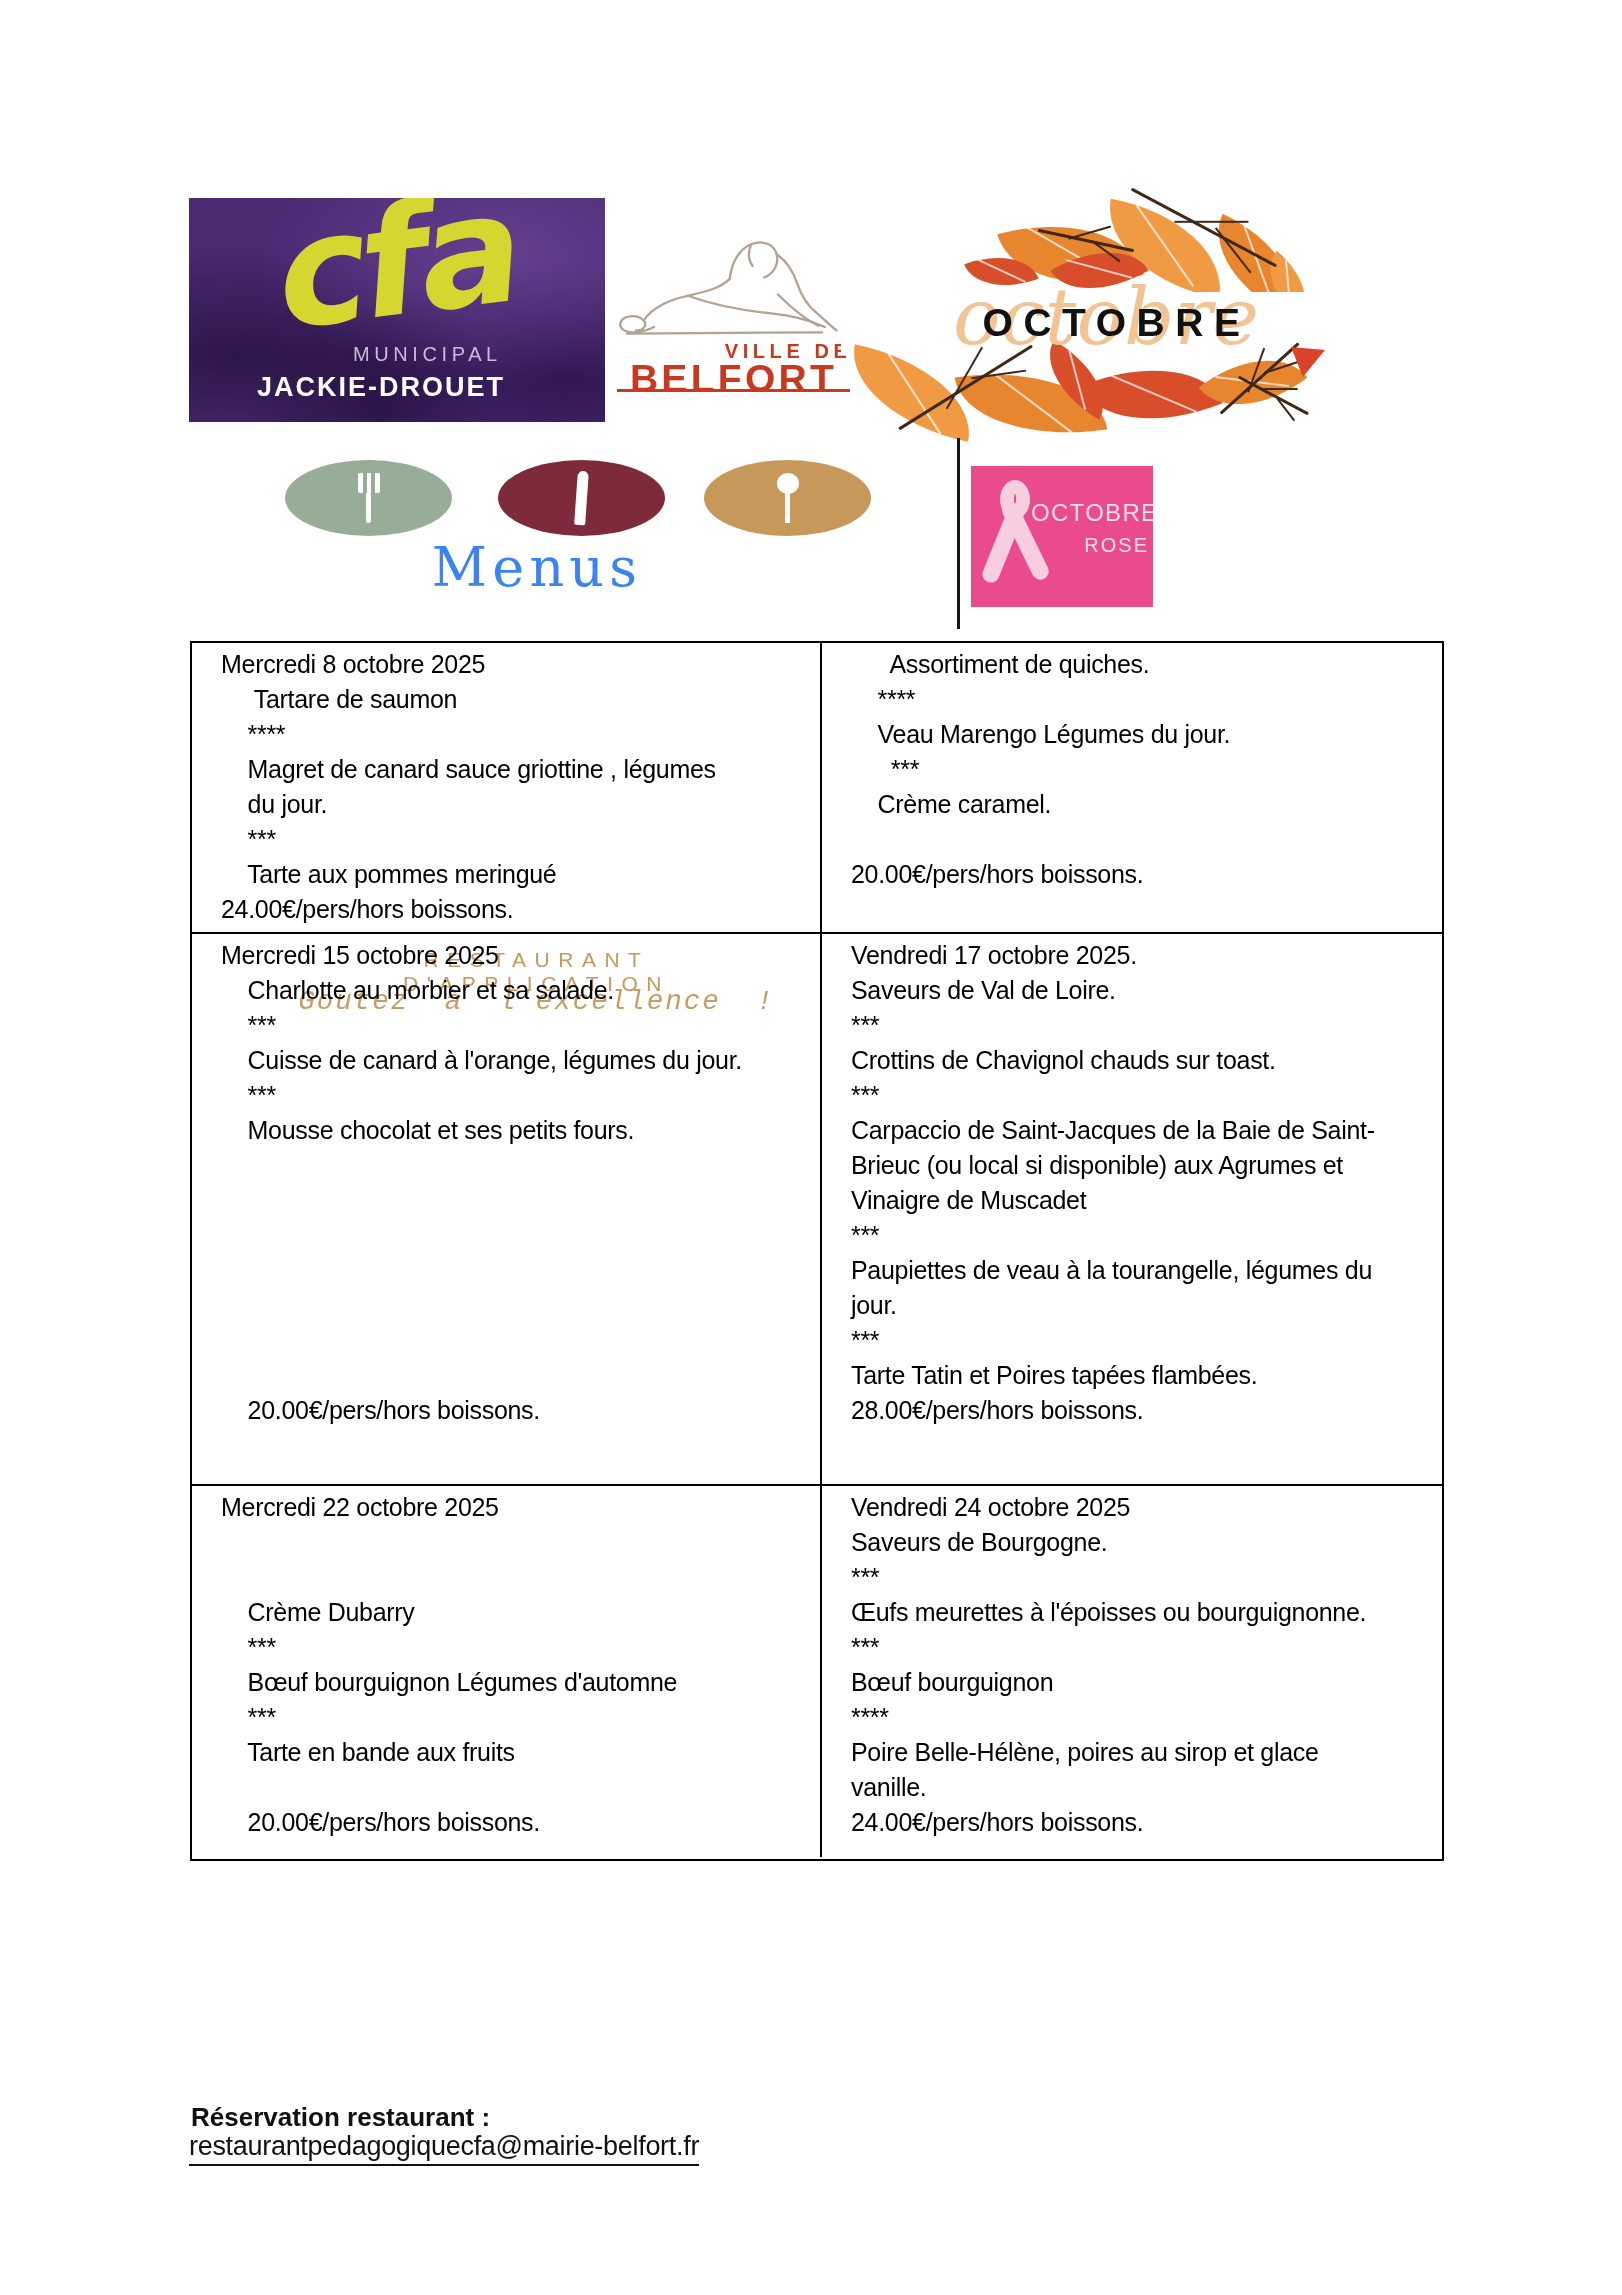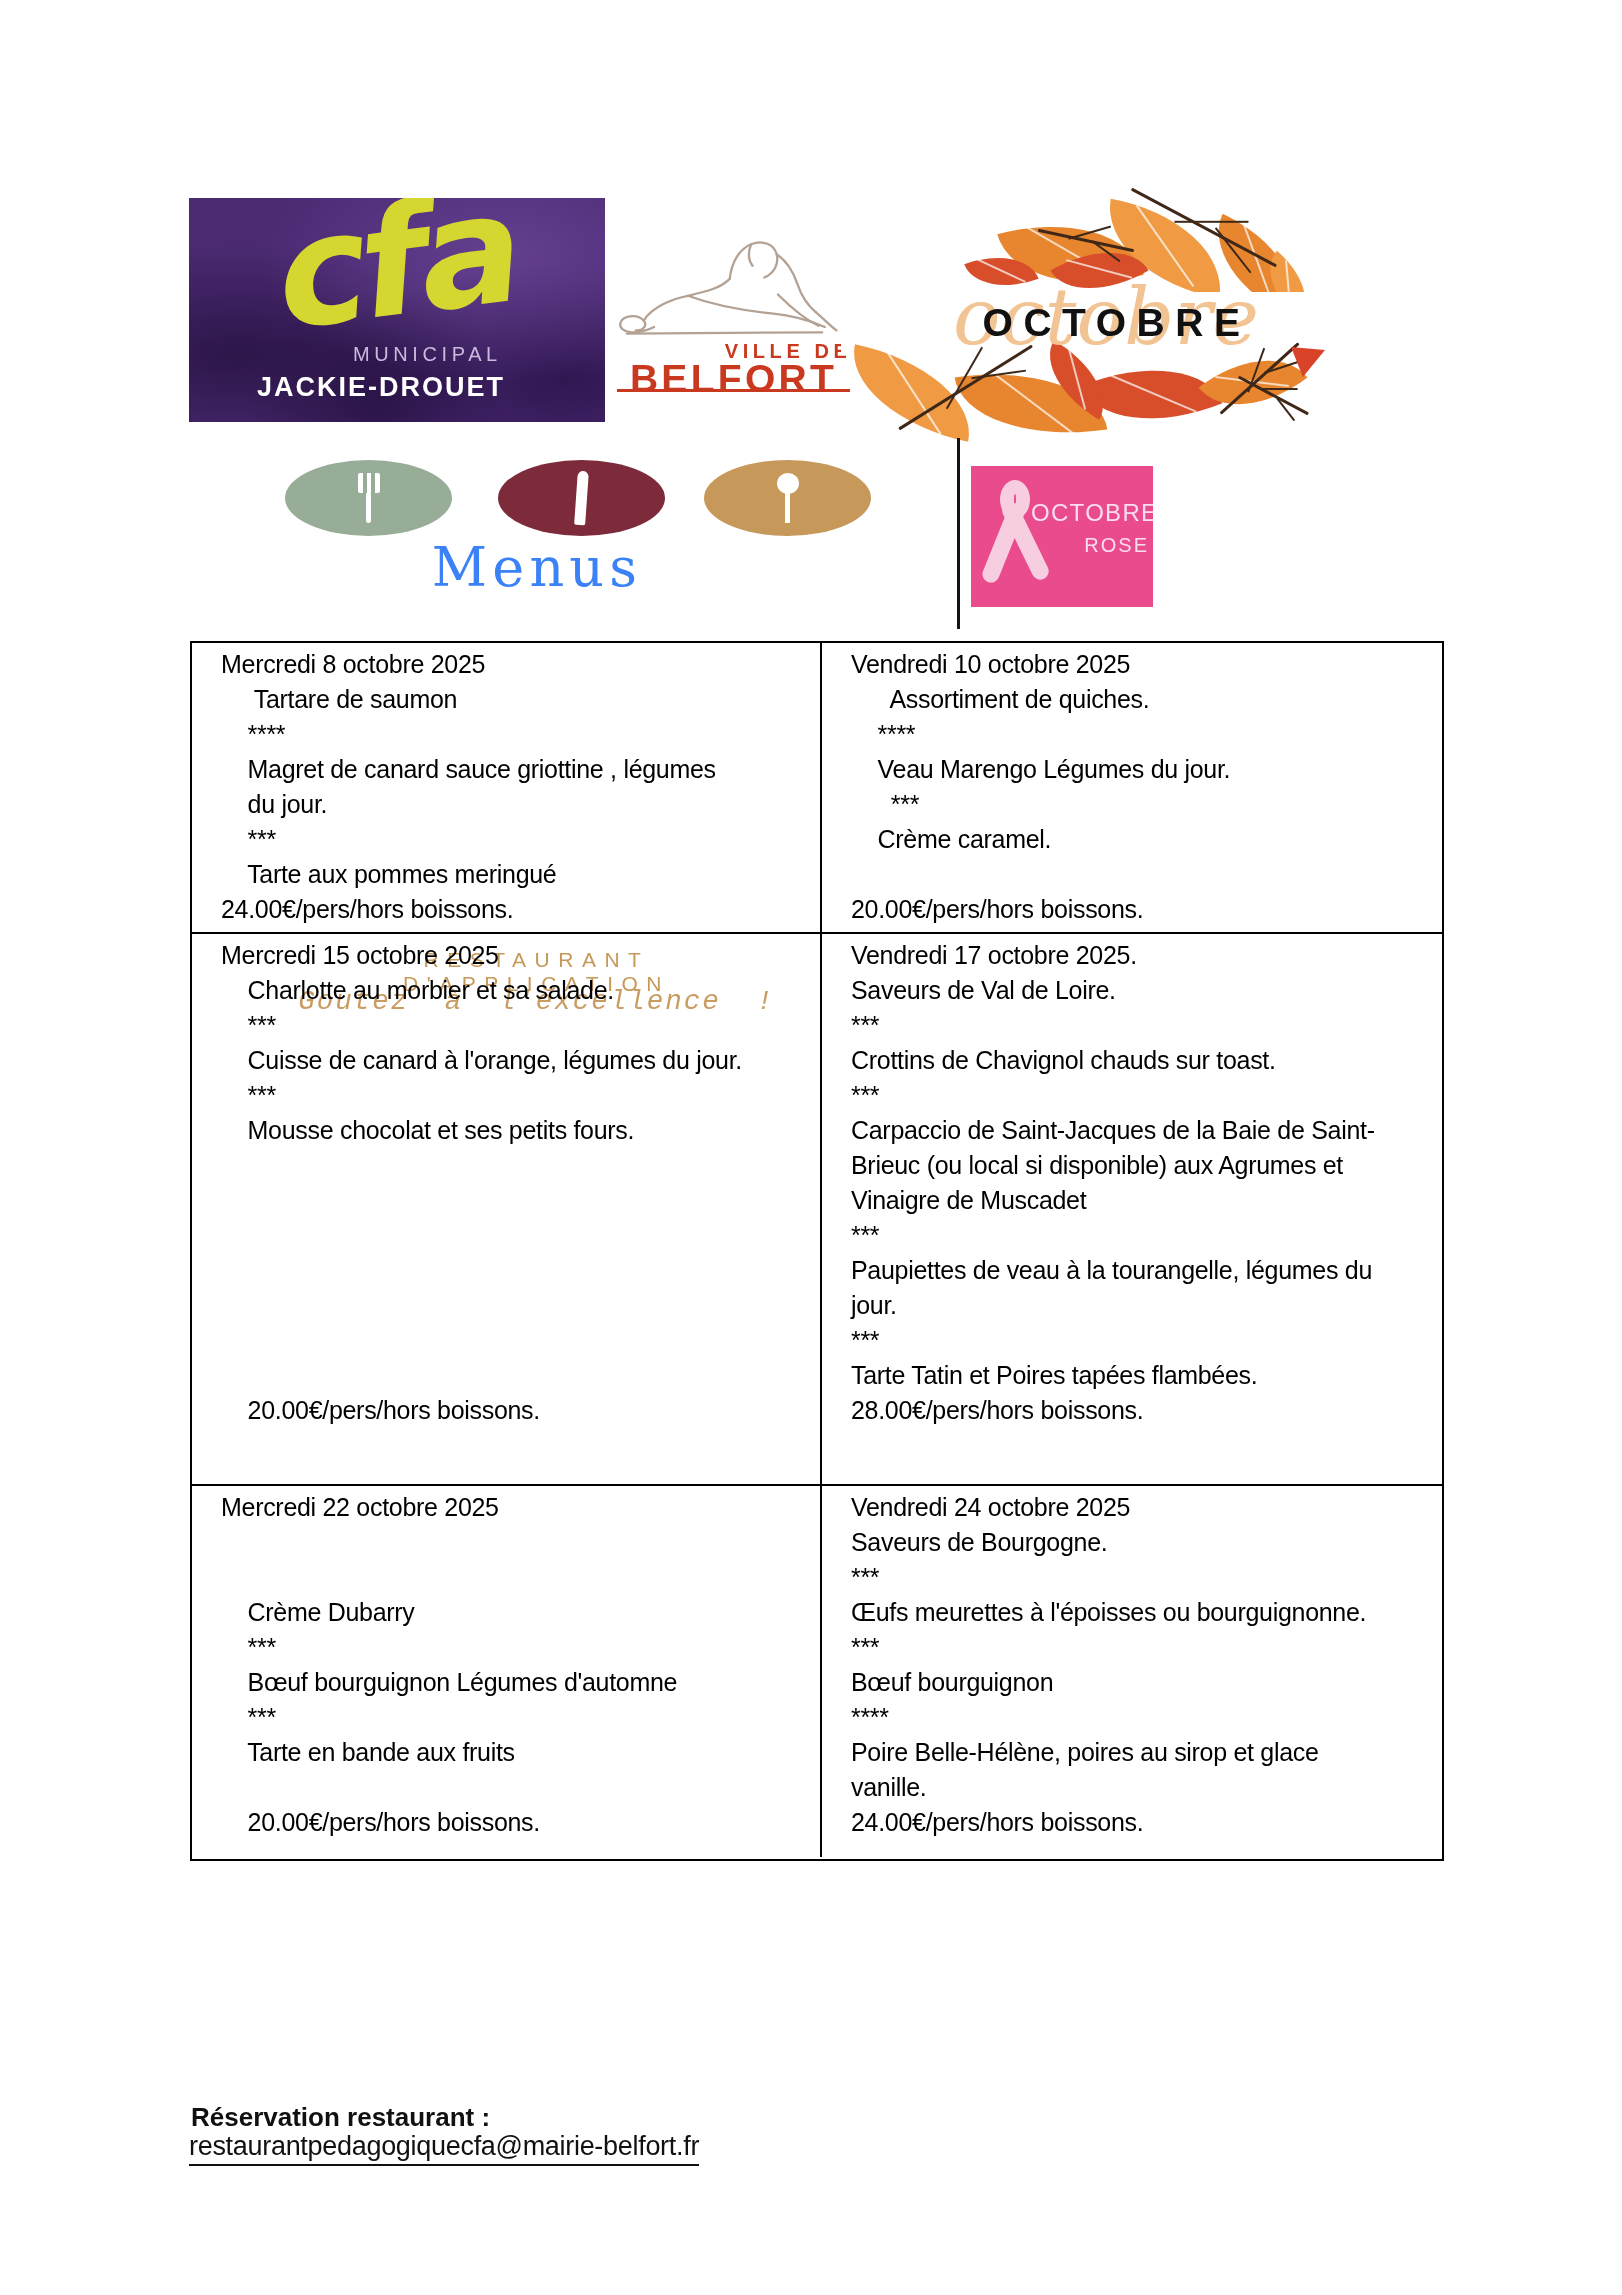--- a/index.html
+++ b/index.html
@@ -233,21 +233,20 @@
           <div class="line">Mercredi 8 octobre 2025</div>
           <div class="line">     Tartare de saumon</div>
           <div class="line">    ****</div>
           <div class="line">    Magret de canard sauce griottine , légumes</div>
           <div class="line">    du jour.</div>
           <div class="line">    ***</div>
           <div class="line">    Tarte aux pommes meringué</div>
           <div class="line">24.00€/pers/hors boissons.</div>
         </div>
       <div class="cell cell-right">
-          <div class="line">Vendredi 10 octobre 2025</div>
           <div class="line">      Assortiment de quiches.</div>
           <div class="line">    ****</div>
           <div class="line">    Veau Marengo Légumes du jour.</div>
           <div class="line">      ***</div>
           <div class="line">    Crème caramel.</div>
           <div class="line">&nbsp;</div>
           <div class="line">20.00€/pers/hors boissons.</div>
         </div>
     </div>
     <div class="menu-row row-2">

